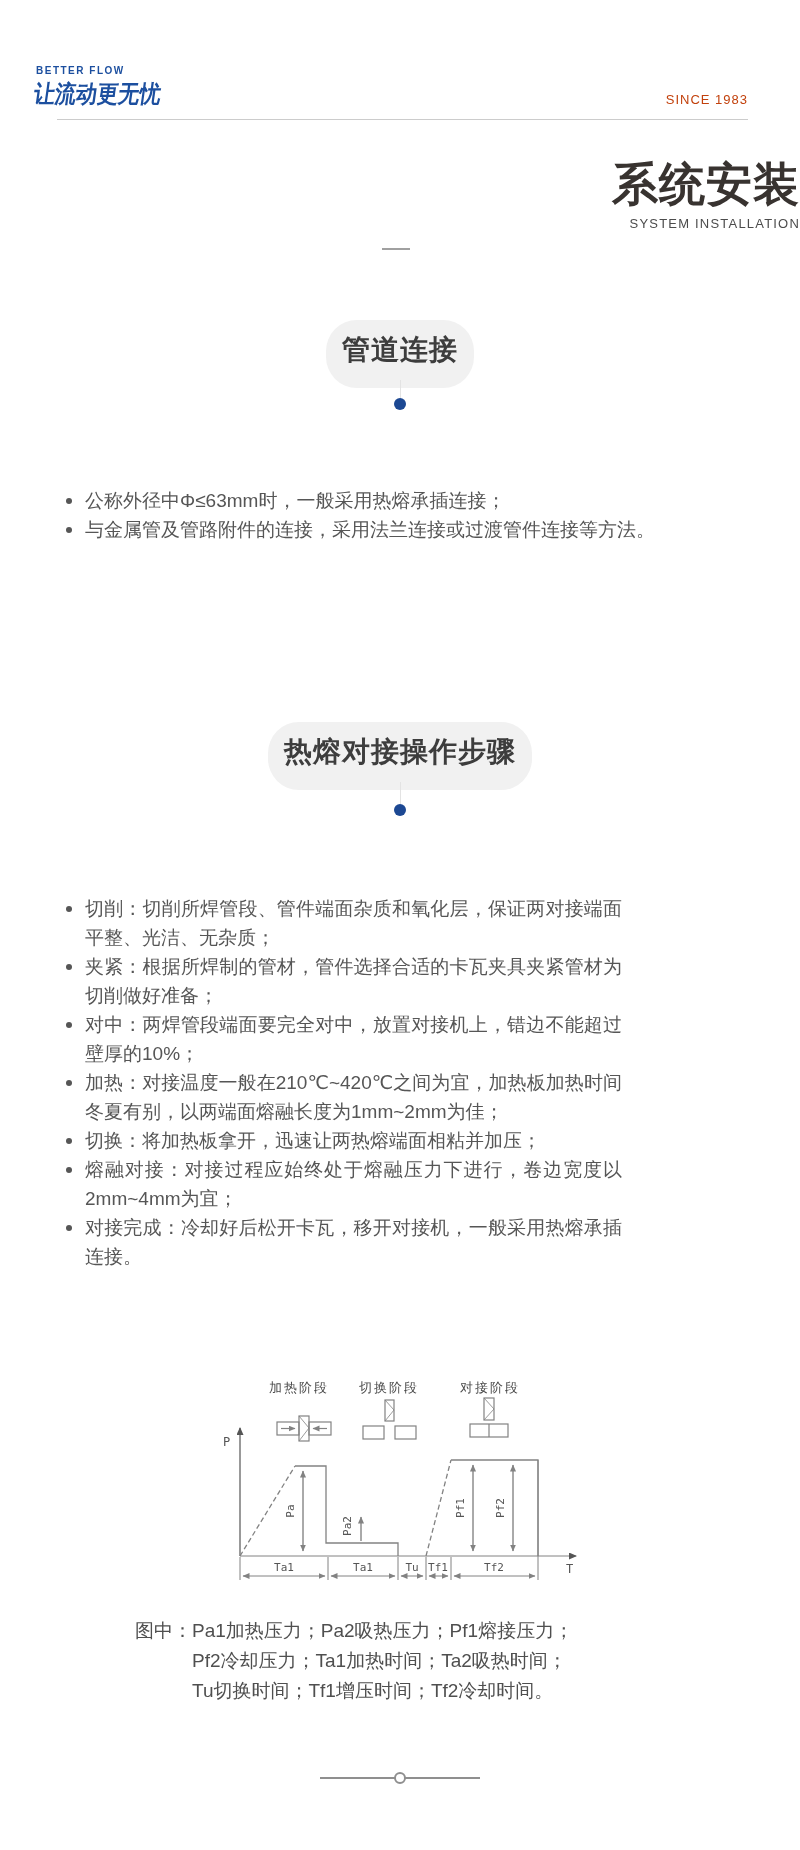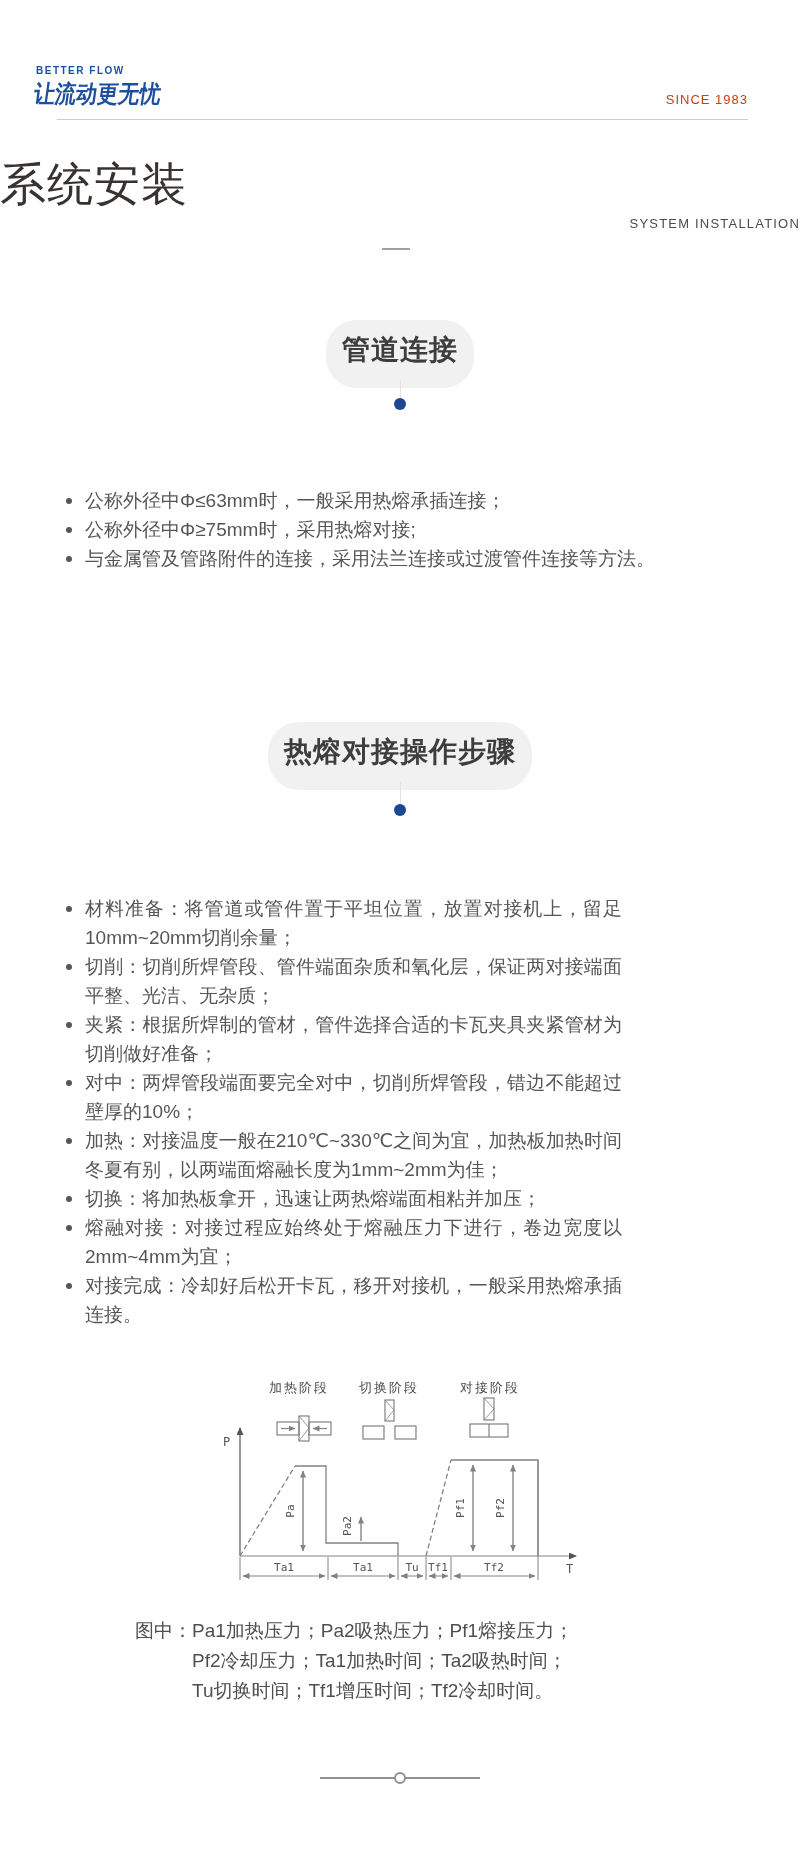--- a/index.html
+++ b/index.html
@@ -13,22 +13,22 @@
   .tagline { position:absolute; left:36px; top:57px; font-size:10px; font-weight:600;
     letter-spacing:1.5px; color:#1c4f9f; }
   .logo { position:absolute; left:34px; top:70px; font-size:24px; font-weight:800;
     color:#1c4f9f; transform:skewX(-8deg) scaleX(.88); transform-origin:left center;
     letter-spacing:0px; white-space:nowrap; }
   .since { position:absolute; right:52px; top:84px; font-size:13px; letter-spacing:1px;
     color:#c2410c; }
   .header-rule { position:absolute; left:57px; top:111px; width:691px; height:1px;
     background:#cccccc; }
   
-  .title-zh { position:absolute; left:0; top:146px; width:100%; text-align:left;
-    font-size:46px; font-weight:400; color:#383330; letter-spacing:1px; }
+  .title-zh { position:absolute; left:0; top:146px; width:100%; text-align:right;
+    font-size:46px; font-weight:700; color:#383330; letter-spacing:1px; }
   .title-en { position:absolute; left:0; top:208px; width:100%; text-align:right;
     font-size:13px; color:#4c4c4c; letter-spacing:1.2px; }
   .title-dash { position:absolute; left:382px; top:240px; width:28px; height:2px;
     background:#a0a0a0; }
   
   .badge { position:absolute; left:50%; transform:translateX(-50%); height:68px;
     line-height:60px; padding:0 16px; background:#f1f1f1; border-radius:31px;
     font-size:28px; font-weight:bold; color:#3d3d3d; letter-spacing:1px;
     white-space:nowrap; }
   .badge1 { top:312px; }
@@ -82,34 +82,32 @@
   <div class="title-zh">系统安装</div>
   <div class="title-en">SYSTEM INSTALLATION</div>
   <div class="title-dash"></div>
 
   <div class="badge badge1">管道连接</div>
   <div class="connector conn1"></div>
   <div class="bdot dot1"></div>
 
   <ul class="blist list1">
     <li>公称外径中Φ≤63mm时，一般采用热熔承插连接；</li>
-    <li>公称外径中Φ≥75mm时，采用热熔对接;</li>
     <li>与金属管及管路附件的连接，采用法兰连接或过渡管件连接等方法。</li>
   </ul>
 
   <div class="badge badge2">热熔对接操作步骤</div>
   <div class="connector conn2"></div>
   <div class="bdot dot2"></div>
 
   <ul class="blist list2">
-    <li>材料准备：将管道或管件置于平坦位置，放置对接机上，留足10mm~20mm切削余量；</li>
     <li>切削：切削所焊管段、管件端面杂质和氧化层，保证两对接端面平整、光洁、无杂质；</li>
     <li>夹紧：根据所焊制的管材，管件选择合适的卡瓦夹具夹紧管材为切削做好准备；</li>
-    <li>对中：两焊管段端面要完全对中，切削所焊管段，错边不能超过壁厚的10%；</li>
-    <li>加热：对接温度一般在210℃~330℃之间为宜，加热板加热时间冬夏有别，以两端面熔融长度为1mm~2mm为佳；</li>
+    <li>对中：两焊管段端面要完全对中，放置对接机上，错边不能超过壁厚的10%；</li>
+    <li>加热：对接温度一般在210℃~420℃之间为宜，加热板加热时间冬夏有别，以两端面熔融长度为1mm~2mm为佳；</li>
     <li>切换：将加热板拿开，迅速让两热熔端面相粘并加压；</li>
     <li>熔融对接：对接过程应始终处于熔融压力下进行，卷边宽度以2mm~4mm为宜；</li>
     <li>对接完成：冷却好后松开卡瓦，移开对接机，一般采用热熔承插连接。</li>
   </ul>
 
   <svg class="diagram" width="395" height="215" viewBox="0 0 395 215">
     <defs>
       <marker id="ar" markerWidth="9" markerHeight="8" refX="6.5" refY="3" orient="auto-start-reverse" markerUnits="userSpaceOnUse">
         <path d="M0,0 L7,3 L0,6 Z" fill="#828282"></path>
       </marker>

